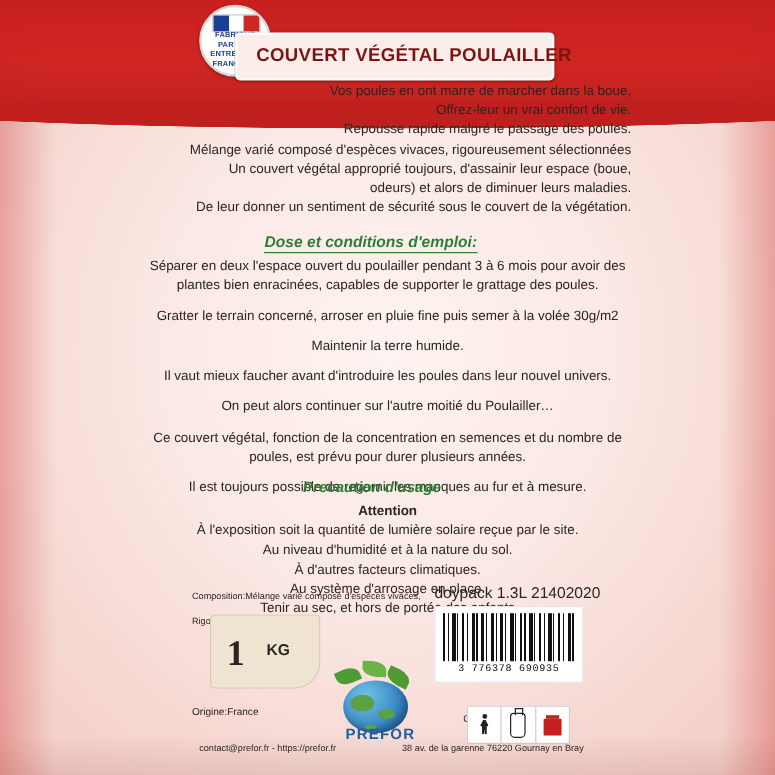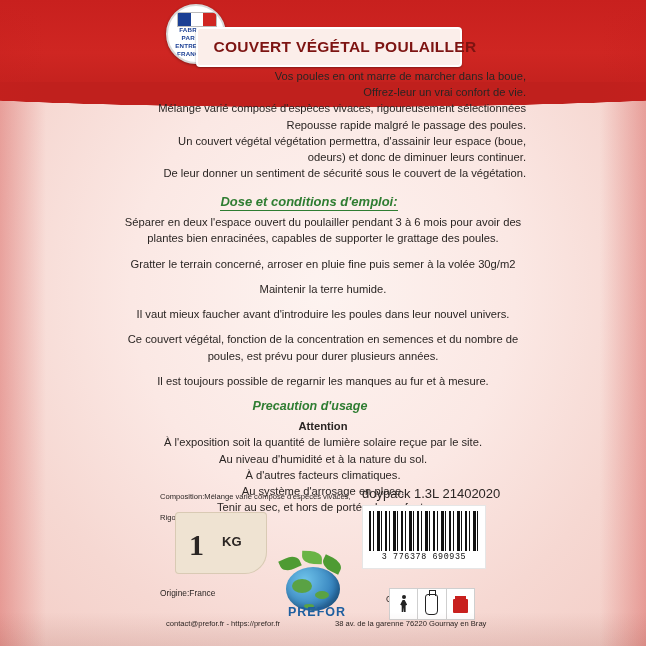--- a/index.html
+++ b/index.html
@@ -212,36 +212,37 @@
     </div>
   </div>
 
   <div class="title-plate">
     <div class="t">COUVERT VÉGÉTAL POULAILLER</div>
   </div>
 
   <div class="intro">
     <div>Vos poules en ont marre de marcher dans la boue,</div>
     <div>Offrez-leur un vrai confort de vie.</div>
+    <div>Repousse rapide malgré le passage des poules.</div>
     <div>Mélange varié composé d'espèces vivaces, rigoureusement sélectionnées</div>
-    <div>Repousse rapide malgré le passage des poules.</div>
-    <div>Un couvert végétal végétation permettra, d'assainir leur espace (boue,</div>
-    <div>odeurs) et donc de diminuer leurs continuer.</div>
+    <div>Un couvert végétal approprié toujours, d'assainir leur espace (boue,</div>
+    <div>odeurs) et alors de diminuer leurs maladies.</div>
     <div>De leur donner un sentiment de sécurité sous le couvert de la végétation.</div>
   </div>
 
   <div class="heading dose-head">
     <span class="und">Dose et conditions d'emploi:</span>
   </div>
 
   <div class="dose-body">
     <p>Séparer en deux l'espace ouvert du poulailler pendant 3 à 6 mois pour avoir des plantes bien enracinées, capables de supporter le grattage des poules.</p>
     <p>Gratter le terrain concerné, arroser en pluie fine puis semer à la volée 30g/m2</p>
     <p>Maintenir la terre humide.</p>
     <p>Il vaut mieux faucher avant d'introduire les poules dans leur nouvel univers.</p>
+    <p>On peut alors continuer sur l'autre moitié du Poulailler…</p>
     <p>Ce couvert végétal, fonction de la concentration en semences et du nombre de poules, est prévu pour durer plusieurs années.</p>
     <p>Il est toujours possible de regarnir les manques au fur et à mesure.</p>
   </div>
 
   <div class="heading prec-head">Precaution d'usage</div>
 
   <div class="prec-body">
     <div class="bold">Attention</div>
     <div>À l'exposition soit la quantité de lumière solaire reçue par le site.</div>
     <div>Au niveau d'humidité et à la nature du sol.</div>

